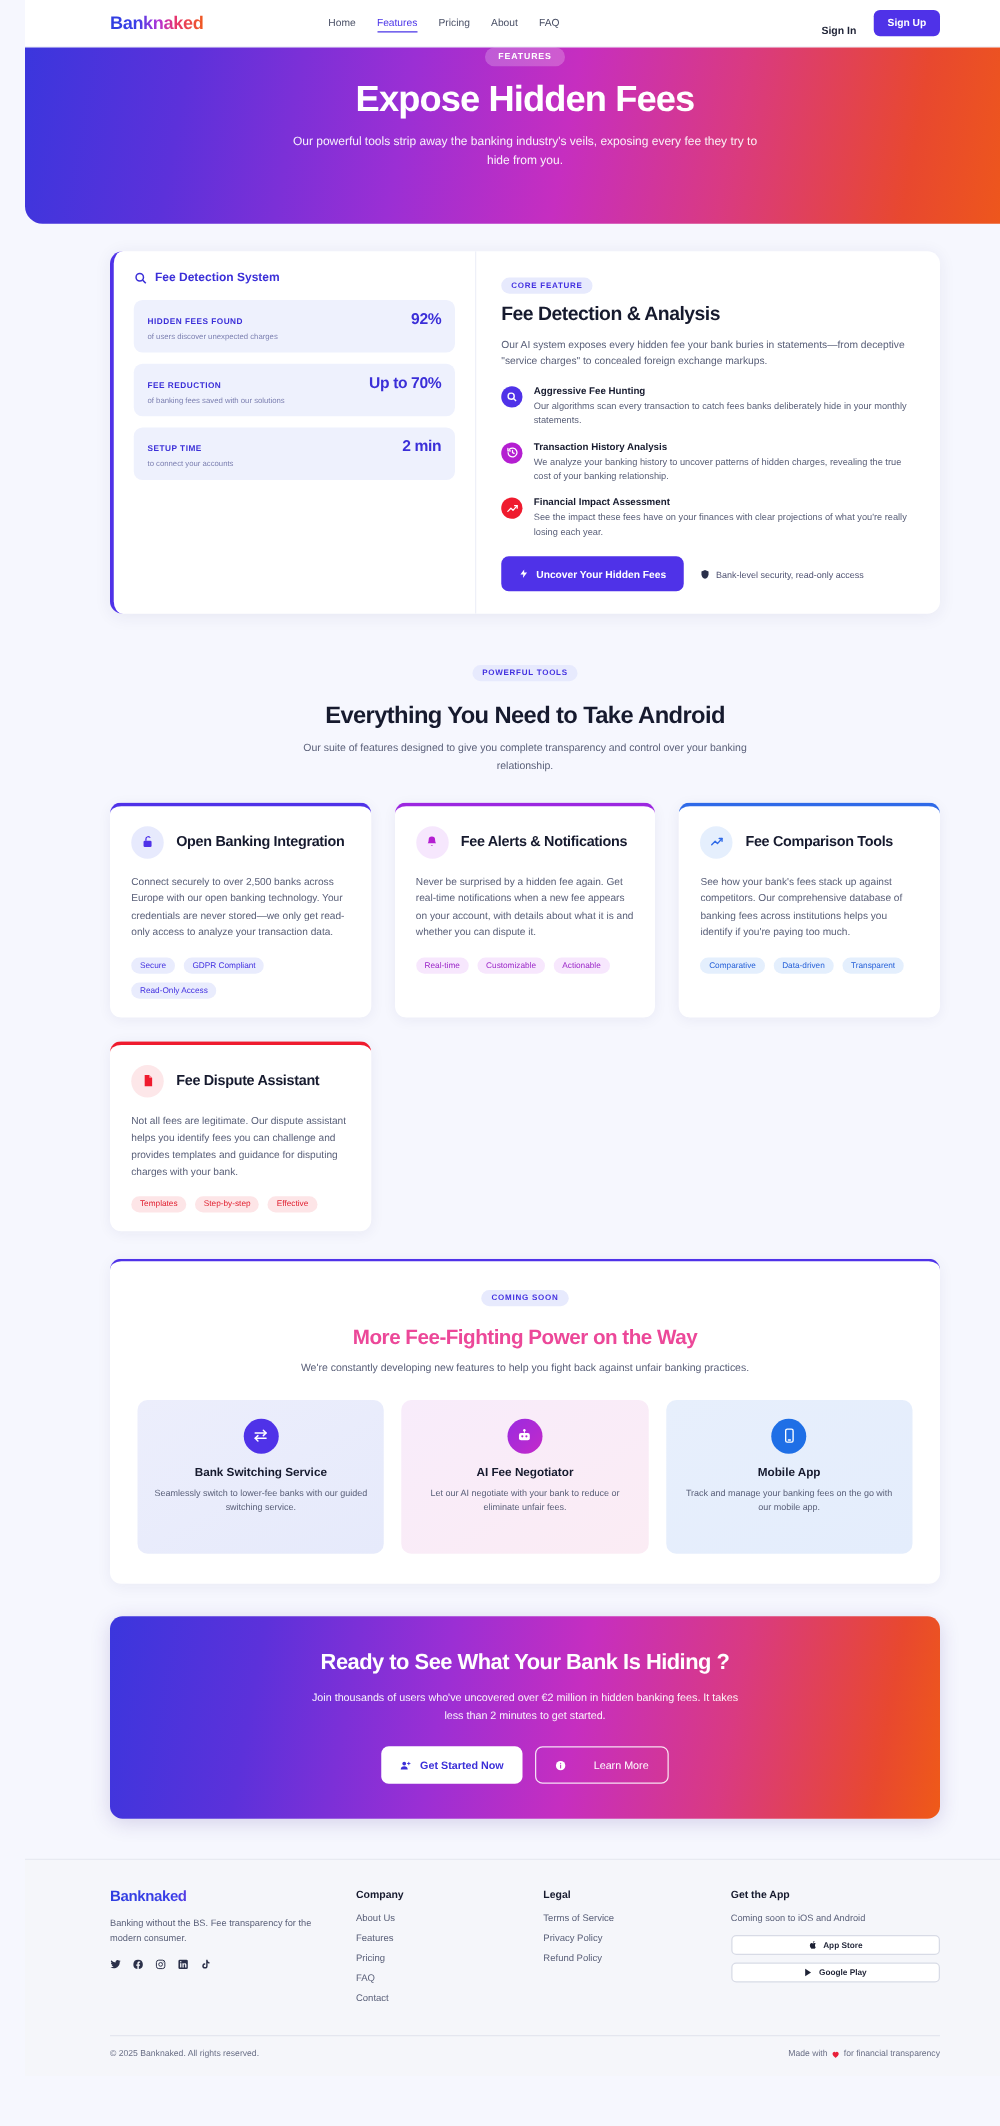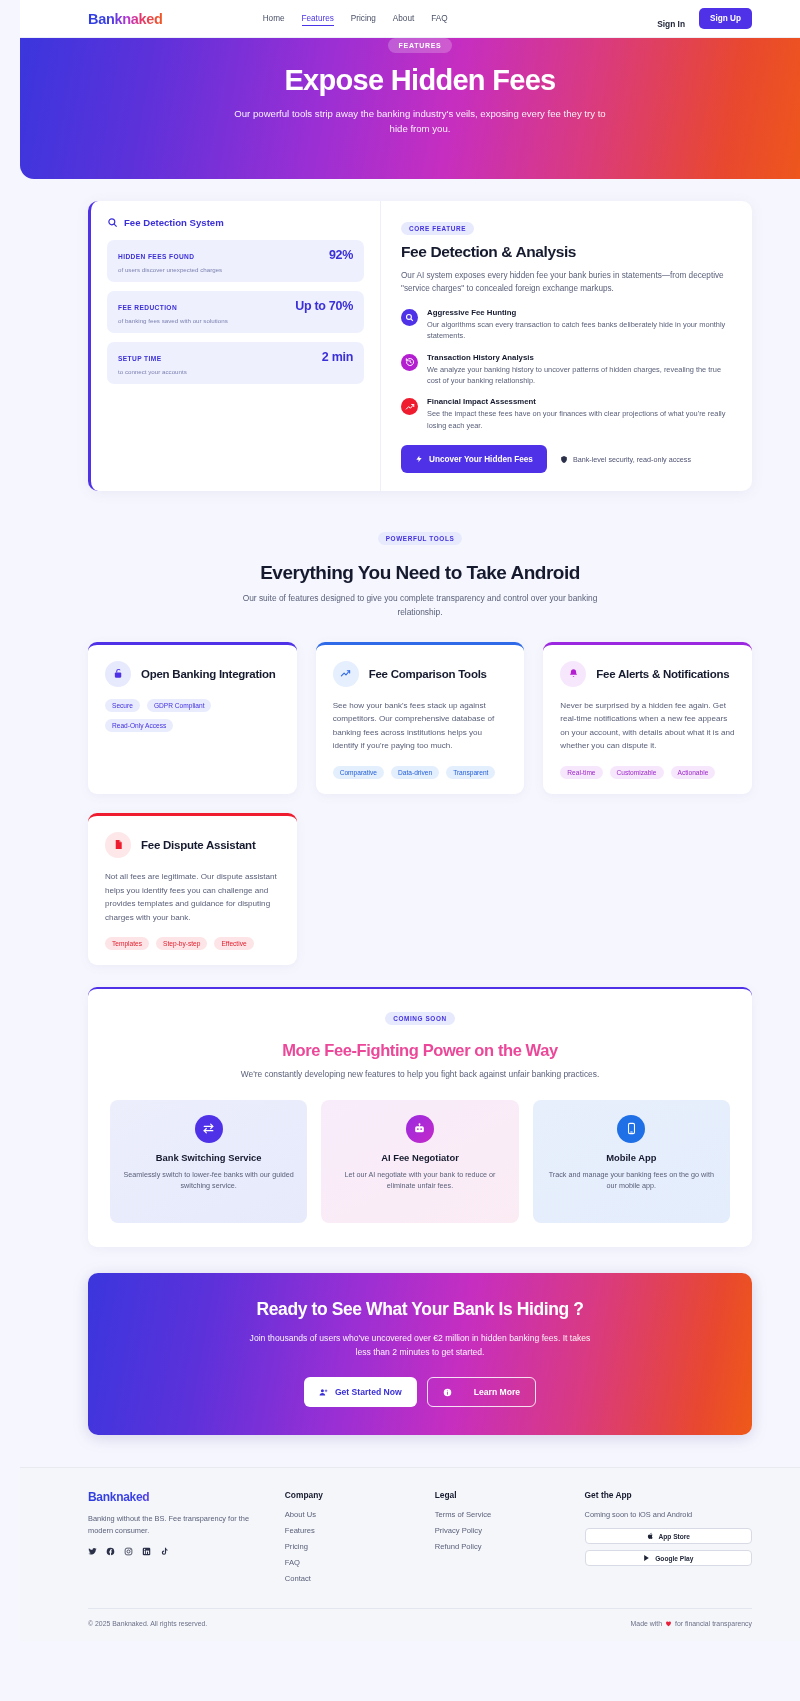--- a/index.html
+++ b/index.html
@@ -310,21 +310,21 @@
   .cta-btns { display: flex; gap: 10px; justify-content: center; }
   .btn-white {
     background: #fff; color: #3b2fd8;
     font-size: 8.6px; font-weight: bold;
     border: none; border-radius: 6px; padding: 9px 15px;
     display: flex; align-items: center; gap: 7px; font-family: inherit;
     white-space: nowrap;
   }
   .btn-ghost {
     background: transparent; color: #fff;
-    font-size: 8.6px; font-weight: bold;
+    font-size: 8.6px; font-weight: normal;
     border: 1.2px solid rgba(255,255,255,0.85); border-radius: 6px; padding: 9px 15px;
     display: flex; align-items: center; gap: 22px; font-family: inherit;
     white-space: nowrap;
     justify-content: flex-end;
   }
 
   
   .footer {
     margin-top: 32px;
     background: #f5f6fa;
@@ -500,60 +500,61 @@
       <div class="fcard">
         <div class="fcard-head">
           <div class="fcard-ico ico-indigo">
             <svg width="11" height="11" viewBox="0 0 24 24" fill="#4f32e8">
               <path d="M7 10V7a5 5 0 0 1 9.6-2h-2.3A2.8 2.8 0 0 0 9.3 7v3z"></path>
               <rect x="4" y="10" width="14" height="11" rx="2.2"></rect>
             </svg>
           </div>
           <div class="fcard-title">Open Banking Integration</div>
         </div>
+        <div class="fcard-desc">Connect securely to over 2,500 banks across Europe with our open banking technology. Your credentials are never stored—we only get read-only access to analyze your transaction data.</div>
         <div class="tags">
           <span class="tag tag-indigo">Secure</span>
           <span class="tag tag-indigo">GDPR Compliant</span>
           <span class="tag tag-indigo">Read-Only Access</span>
+        </div>
+      </div>
+
+      <div class="fcard top-purple">
+        <div class="fcard-head">
+          <div class="fcard-ico ico-purple">
+            <svg width="11" height="11" viewBox="0 0 24 24" fill="#b41ed1">
+              <path d="M12 2.5a5.6 5.6 0 0 0-5.6 5.6c0 5-2.1 6.4-2.1 6.4h15.4s-2.1-1.4-2.1-6.4A5.6 5.6 0 0 0 12 2.5z"></path>
+              <path d="M10 17.6a2.2 2.2 0 0 0 4 0z"></path>
+            </svg>
+          </div>
+          <div class="fcard-title">Fee Alerts &amp; Notifications</div>
+        </div>
+        <div class="fcard-desc">Never be surprised by a hidden fee again. Get real-time notifications when a new fee appears on your account, with details about what it is and whether you can dispute it.</div>
+        <div class="tags">
+          <span class="tag tag-purple">Real-time</span>
+          <span class="tag tag-purple">Customizable</span>
+          <span class="tag tag-purple">Actionable</span>
         </div>
       </div>
 
       <div class="fcard top-blue">
         <div class="fcard-head">
           <div class="fcard-ico ico-blue">
             <svg width="11" height="11" viewBox="0 0 24 24" fill="none" stroke="#2f6ae8" stroke-width="2.4" stroke-linecap="round" stroke-linejoin="round">
               <polyline points="3,17 9,11 13,15 21,6"></polyline>
                 <polyline points="16,6 21,6 21,11"></polyline>
             </svg>
           </div>
           <div class="fcard-title">Fee Comparison Tools</div>
         </div>
         <div class="fcard-desc">See how your bank's fees stack up against competitors. Our comprehensive database of banking fees across institutions helps you identify if you're paying too much.</div>
         <div class="tags">
           <span class="tag tag-blue">Comparative</span>
           <span class="tag tag-blue">Data-driven</span>
           <span class="tag tag-blue">Transparent</span>
-        </div>
-      </div>
-
-      <div class="fcard top-purple">
-        <div class="fcard-head">
-          <div class="fcard-ico ico-purple">
-            <svg width="11" height="11" viewBox="0 0 24 24" fill="#b41ed1">
-              <path d="M12 2.5a5.6 5.6 0 0 0-5.6 5.6c0 5-2.1 6.4-2.1 6.4h15.4s-2.1-1.4-2.1-6.4A5.6 5.6 0 0 0 12 2.5z"></path>
-              <path d="M10 17.6a2.2 2.2 0 0 0 4 0z"></path>
-            </svg>
-          </div>
-          <div class="fcard-title">Fee Alerts &amp; Notifications</div>
-        </div>
-        <div class="fcard-desc">Never be surprised by a hidden fee again. Get real-time notifications when a new fee appears on your account, with details about what it is and whether you can dispute it.</div>
-        <div class="tags">
-          <span class="tag tag-purple">Real-time</span>
-          <span class="tag tag-purple">Customizable</span>
-          <span class="tag tag-purple">Actionable</span>
         </div>
       </div>
 
       <div class="fcard top-red">
         <div class="fcard-head">
           <div class="fcard-ico ico-red">
             <svg width="11" height="11" viewBox="0 0 24 24" fill="#ef1b2e">
               <path d="M6 2h8l5 5v15H6z"></path>
                 <path d="M14 2v5h5" fill="#fff" opacity="0.55"></path>
             </svg>

